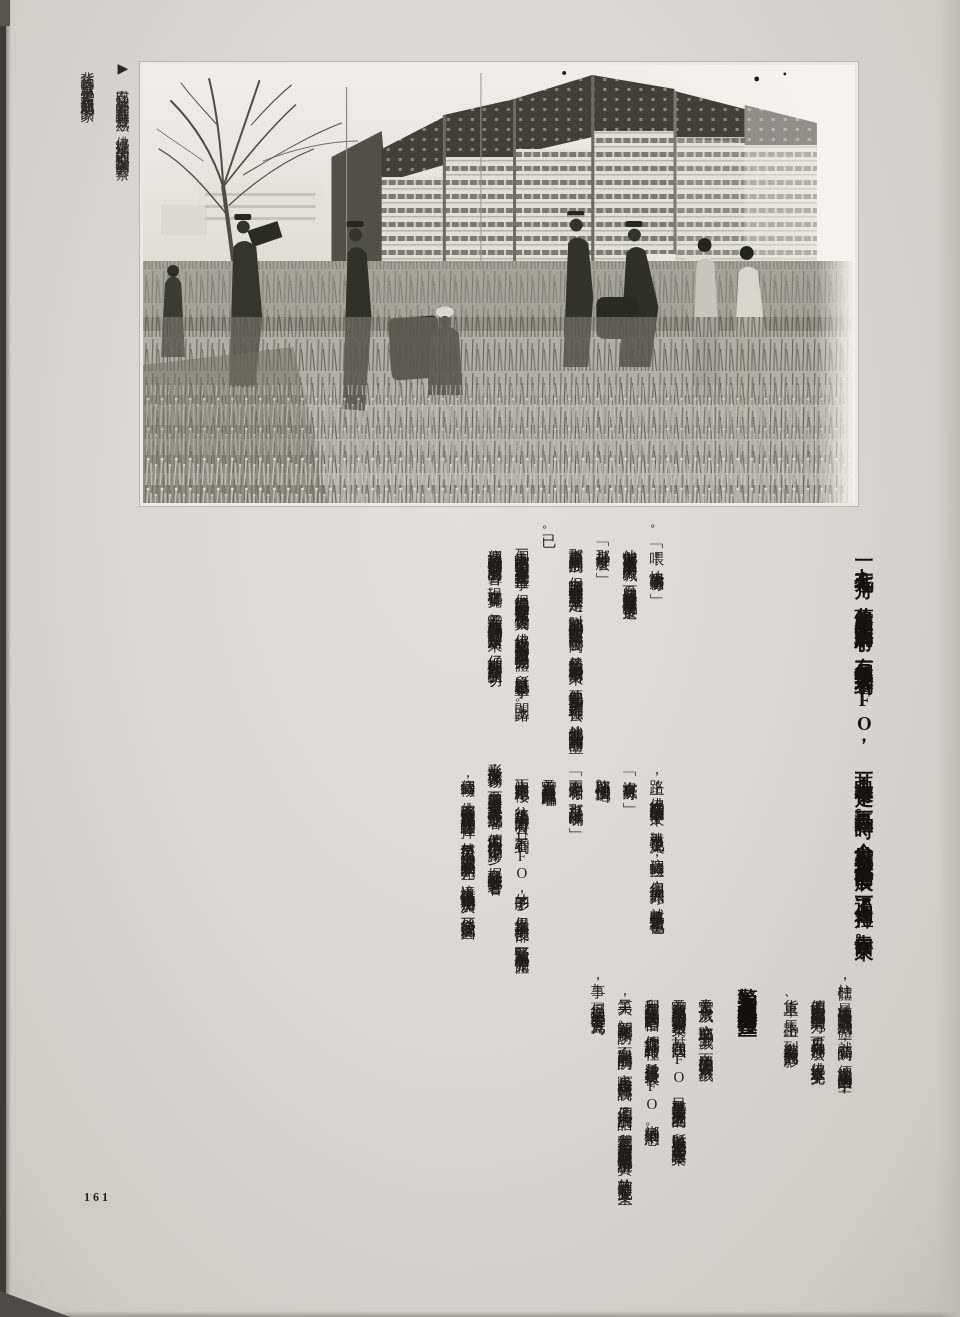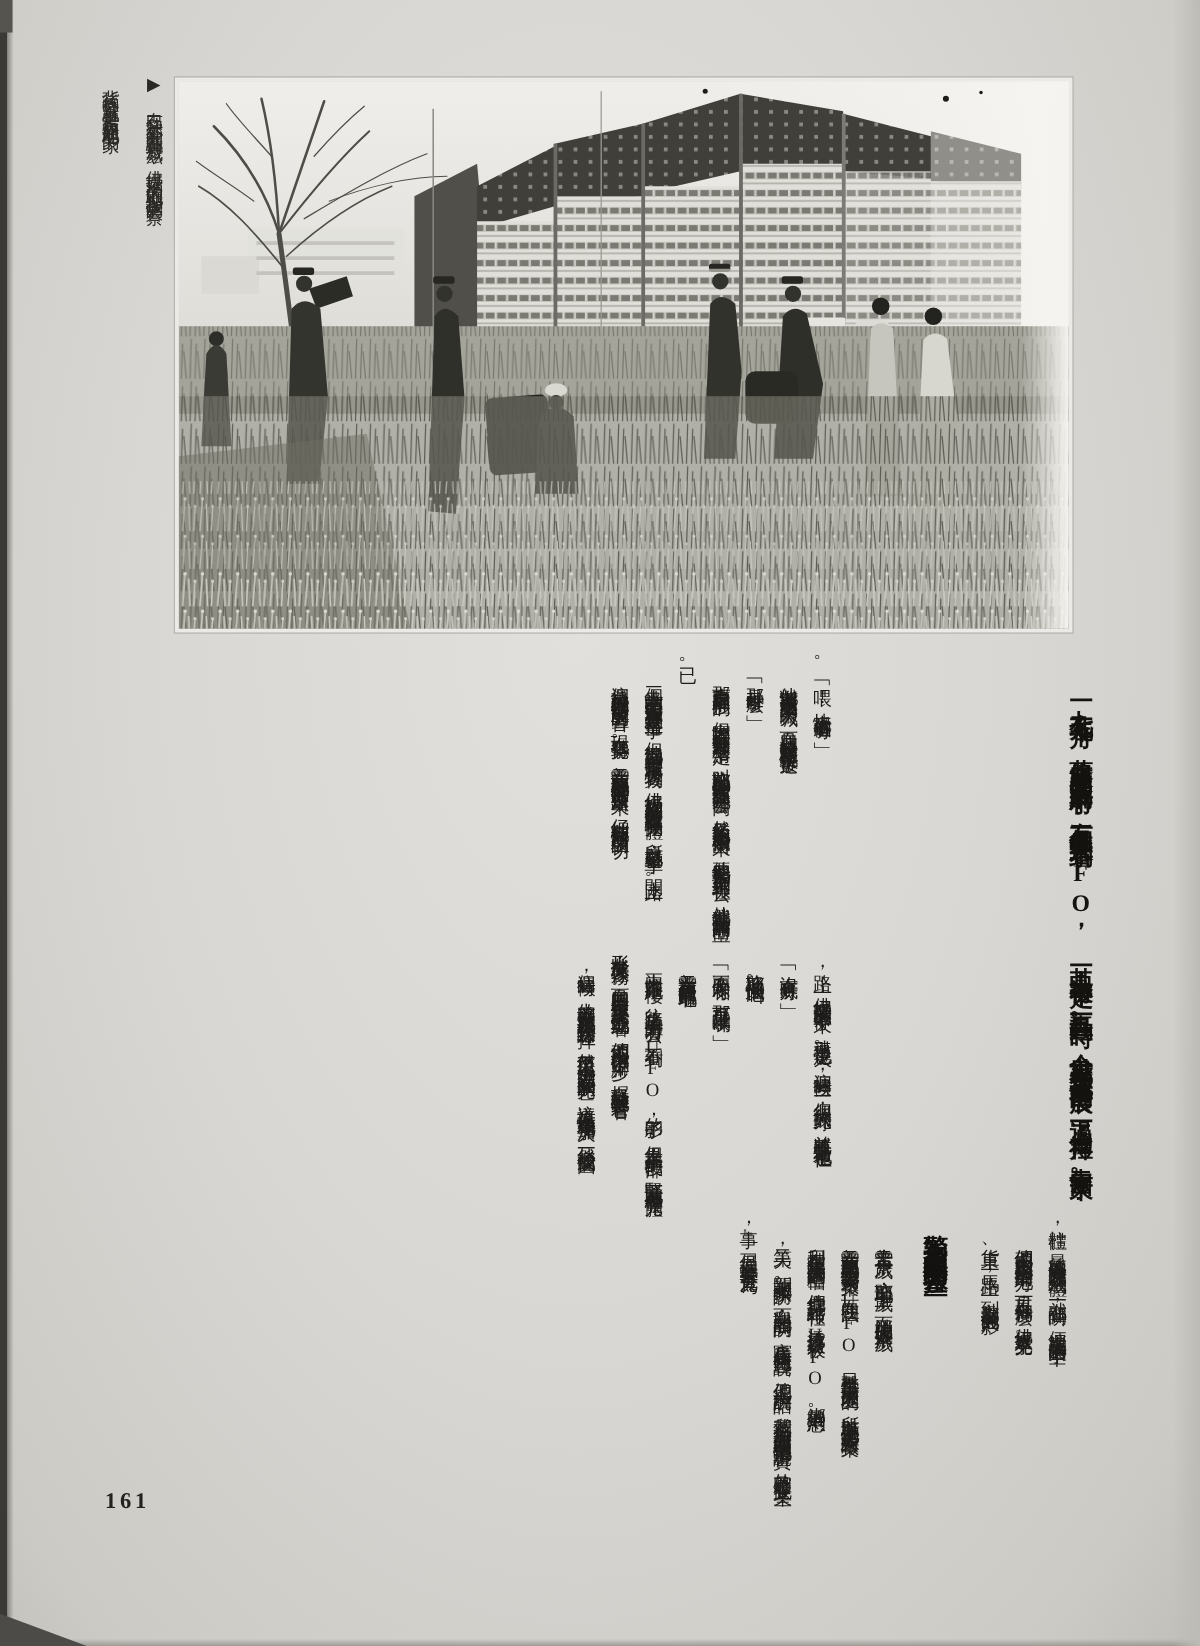--- a/index.html
+++ b/index.html
@@ -39,21 +39,21 @@
   .band{position:absolute;font-size:15px;letter-spacing:1.5px;line-height:27px;}
   #band1{left:60px;top:522px;width:610px;height:216px;}
   #band2{left:60px;top:752px;width:610px;height:214px;}
   #band3{left:64px;top:972px;width:794px;height:216px;}
   .subhead{
     margin:0 12px;font-size:20px;font-weight:bold;letter-spacing:3px;
     line-height:34px;text-indent:0;color:#131210;
   }
   .page-number{
     position:absolute;left:84px;top:1190px;
-    font-size:18px;font-weight:bold;letter-spacing:3px;color:#23221f;
+    font-size:12px;font-weight:bold;letter-spacing:3px;color:#23221f;
   }
 </style>
 </head>
 <body>
 
 <div class="page">
 
   <div class="edge-left"></div>
   <div class="edge-left2"></div>
   <div class="edge-bottom"></div>

